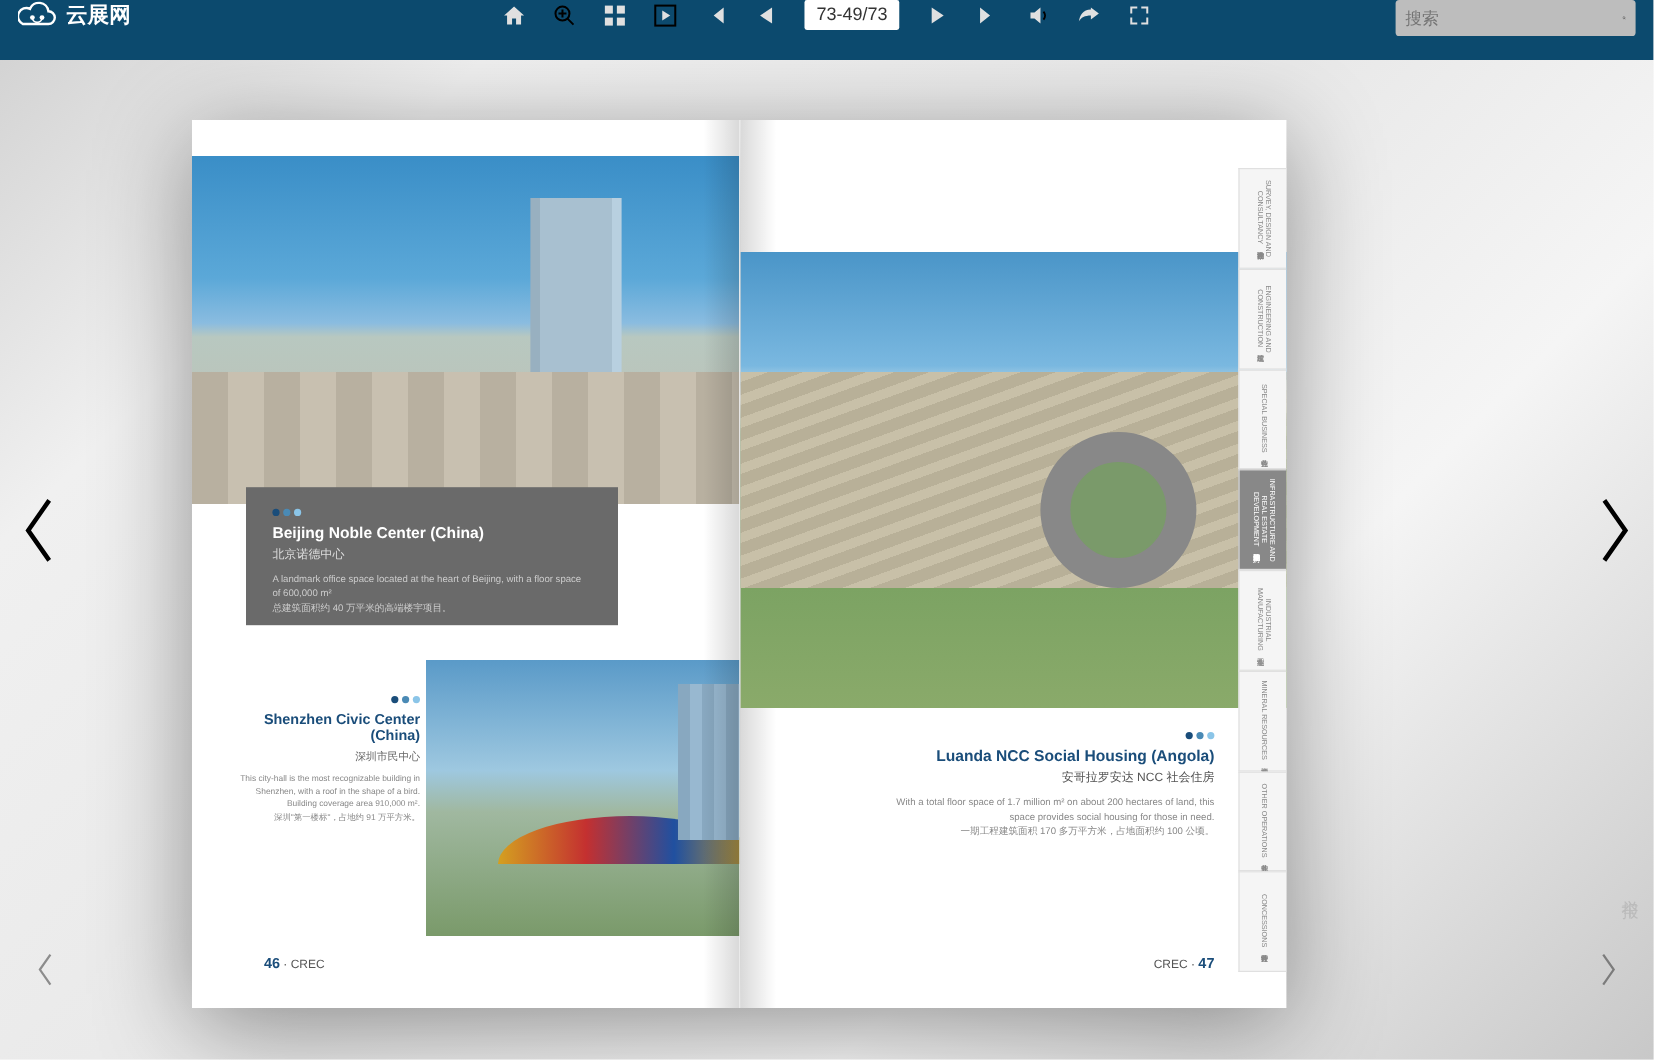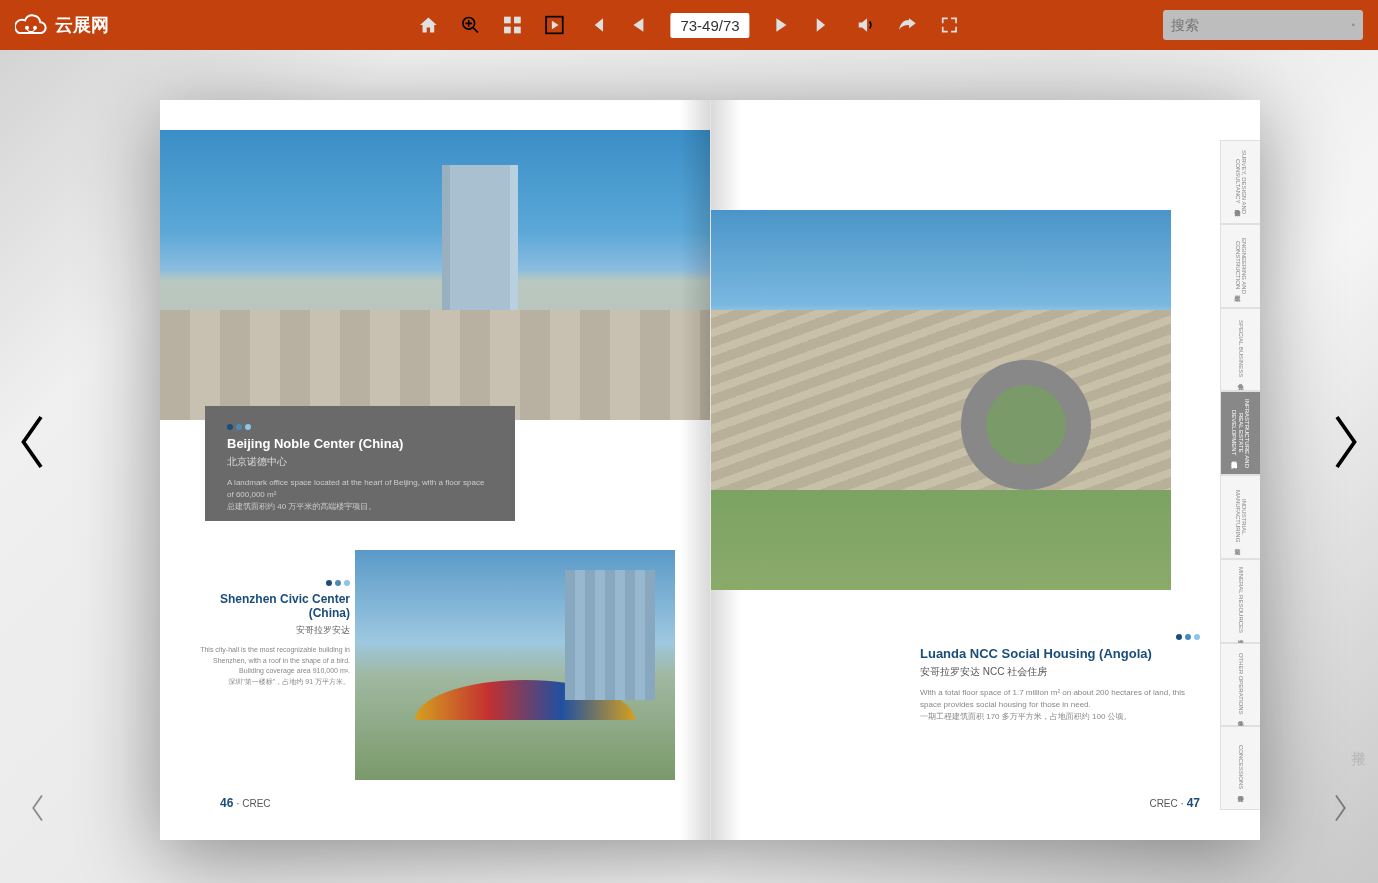--- a/index.html
+++ b/index.html
@@ -1,40 +1,40 @@
 <!DOCTYPE html>
 <html><head>
 <meta charset="utf-8">
 <style>
 *{margin:0;padding:0;box-sizing:border-box;}
 body{width:1378px;height:883px;overflow:hidden;font-family:Arial,"Microsoft YaHei",sans-serif;background:linear-gradient(135deg,#d0d0d0 0%,#f0f0f0 20%,#e8e8e8 50%,#f5f5f5 70%,#c8c8c8 100%);position:relative;}
 
 
-.toolbar{position:absolute;top:0;left:0;right:0;height:50px;background:#c2410c;display:flex;align-items:center;padding:0 15px;z-index:100;}
+.toolbar{position:absolute;top:0;left:0;right:0;height:50px;background:#0c4a6e;display:flex;align-items:flex-start;padding:0 15px;z-index:100;}
 .logo{display:flex;align-items:center;color:#fff;font-size:18px;font-weight:bold;}
 .logo-icon{width:32px;height:22px;margin-right:8px;fill:#fff;}
 .toolbar-center{position:absolute;left:50%;transform:translateX(-50%);display:flex;align-items:center;gap:22px;}
 .tb-btn{width:20px;height:20px;fill:#e0e0e0;cursor:pointer;display:flex;align-items:center;justify-content:center;}
 .page-indicator{background:#fff;color:#333;padding:4px 10px;font-size:15px;font-weight:500;border-radius:2px;}
 .search-box{position:absolute;right:15px;display:flex;align-items:center;background:#bdbdbd;border-radius:3px;width:200px;height:30px;padding:0 8px;}
 .search-box input{background:transparent;border:none;outline:none;flex:1;font-size:14px;color:#555;}
 .search-box .search-icon{width:18px;height:18px;fill:#555;}
 
 
 .nav-arrow{position:absolute;top:50%;transform:translateY(-50%);width:32px;height:60px;cursor:pointer;fill:#888;z-index:50;}
 .nav-left{left:15px;}
 .nav-right{right:15px;}
 .nav-arrow-dim{position:absolute;bottom:60px;width:18px;height:30px;fill:#aaa;opacity:0.4;}
 .nav-left-dim{left:28px;}
 .nav-right-dim{right:28px;}
 
 .report-link{position:absolute;right:10px;bottom:140px;writing-mode:vertical-rl;color:#bbb;font-size:14px;letter-spacing:2px;}
 
 
-.book{position:absolute;left:160px;top:100px;width:1100px;height:740px;display:flex;filter:drop-shadow(0 15px 40px rgba(0,0,0,0.4));}
+.book{position:absolute;left:160px;top:100px;width:912px;height:740px;display:flex;filter:drop-shadow(0 15px 40px rgba(0,0,0,0.4));}
 .page{flex:1;background:#fff;position:relative;overflow:hidden;}
 .page.left{border-right:1px solid rgba(0,0,0,0.1);}
 .spine-shadow-l{position:absolute;right:0;top:0;bottom:0;width:30px;background:linear-gradient(to right,transparent,rgba(0,0,0,0.15));pointer-events:none;}
 .spine-shadow-r{position:absolute;left:0;top:0;bottom:0;width:30px;background:linear-gradient(to left,transparent,rgba(0,0,0,0.15));pointer-events:none;}
 
 
 .lp-photo1{position:absolute;left:0;top:30px;width:100%;height:290px;background:linear-gradient(180deg,#3a8ec7 0%,#5ba8d8 35%,#8abce0 48%,#b8c8c0 52%,#c0bdb0 100%);}
 .lp-photo1::before{content:"";position:absolute;left:290px;top:35px;width:60px;height:240px;background:#a8c0d0;box-shadow:-8px 0 0 #98b0c0,8px 0 0 #b8d0e0;}
 .lp-photo1::after{content:"";position:absolute;left:0;bottom:0;right:0;height:110px;background:repeating-linear-gradient(90deg,#b8b0a0 0 30px,#c8c0b0 30px 60px);}
 
@@ -59,21 +59,21 @@
 .page-num{position:absolute;bottom:30px;font-size:10px;color:#555;}
 .page-num.pl{left:60px;}
 .page-num.pr{right:60px;}
 .page-num .n{font-weight:bold;font-size:12px;color:#1a4d7a;}
 
 
 .rp-photo{position:absolute;left:0;top:110px;width:460px;height:380px;background:linear-gradient(180deg,#4a95c8 0%,#7ab8e0 25%,#e0e8e8 32%,#6a9a5a 40%,#8aaa6a 100%);}
 .rp-photo::before{content:"";position:absolute;left:0;top:100px;right:0;height:180px;background:repeating-linear-gradient(160deg,#c8c0a8 0 8px,#b8b098 8px 18px),repeating-linear-gradient(20deg,transparent 0 15px,rgba(0,0,0,0.05) 15px 16px);}
 .rp-photo::after{content:"";position:absolute;right:80px;bottom:100px;width:80px;height:80px;border:25px solid #888;border-radius:50%;background:#7a9a6a;}
 
-.rp-caption{position:absolute;right:60px;top:534px;width:280px;}
+.rp-caption{position:absolute;right:60px;top:510px;width:280px;text-align:right;}
 .rp-caption .cap-dots{justify-content:flex-end;}
 .rp-caption .cap-title{color:#1a4d7a;font-size:13px;}
 .rp-caption .cap-sub{color:#555;font-size:10px;font-weight:normal;}
 .rp-caption .cap-desc{color:#888;font-size:8px;}
 
 
 .side-tabs{position:absolute;right:0;top:40px;bottom:30px;width:40px;display:flex;flex-direction:column;}
 .side-tab{flex:1;background:#f5f5f5;border:1px solid #e0e0e0;border-right:none;display:flex;align-items:center;justify-content:center;writing-mode:vertical-rl;font-size:6px;color:#888;text-align:center;padding:4px 2px;line-height:1.1;}
 .side-tab.active{background:#888;color:#fff;}
 </style>
@@ -197,21 +197,21 @@
       <div class="cap-desc">总建筑面积约 40 万平米的高端楼宇项目。</div>
     </div>
 
     <div class="lp-caption2">
       <div class="cap-dots">
           <span class="d1"></span>
           <span class="d2"></span>
           <span class="d3"></span>
         </div>
       <div class="cap-title">Shenzhen Civic Center (China)</div>
-      <div class="cap-sub">安哥拉罗安达</div>
+      <div class="cap-sub">深圳市民中心</div>
       <div class="cap-desc">This city-hall is the most recognizable building in Shenzhen, with a roof in the shape of a bird. Building coverage area 910,000 m².</div>
       <div class="cap-desc">深圳"第一楼标"，占地约 91 万平方米。</div>
     </div>
 
     <div class="lp-photo2"></div>
 
     <div class="page-num pl">
       <span class="n">46</span> <span>· CREC</span>
     </div>
     <div class="spine-shadow-l"></div>

